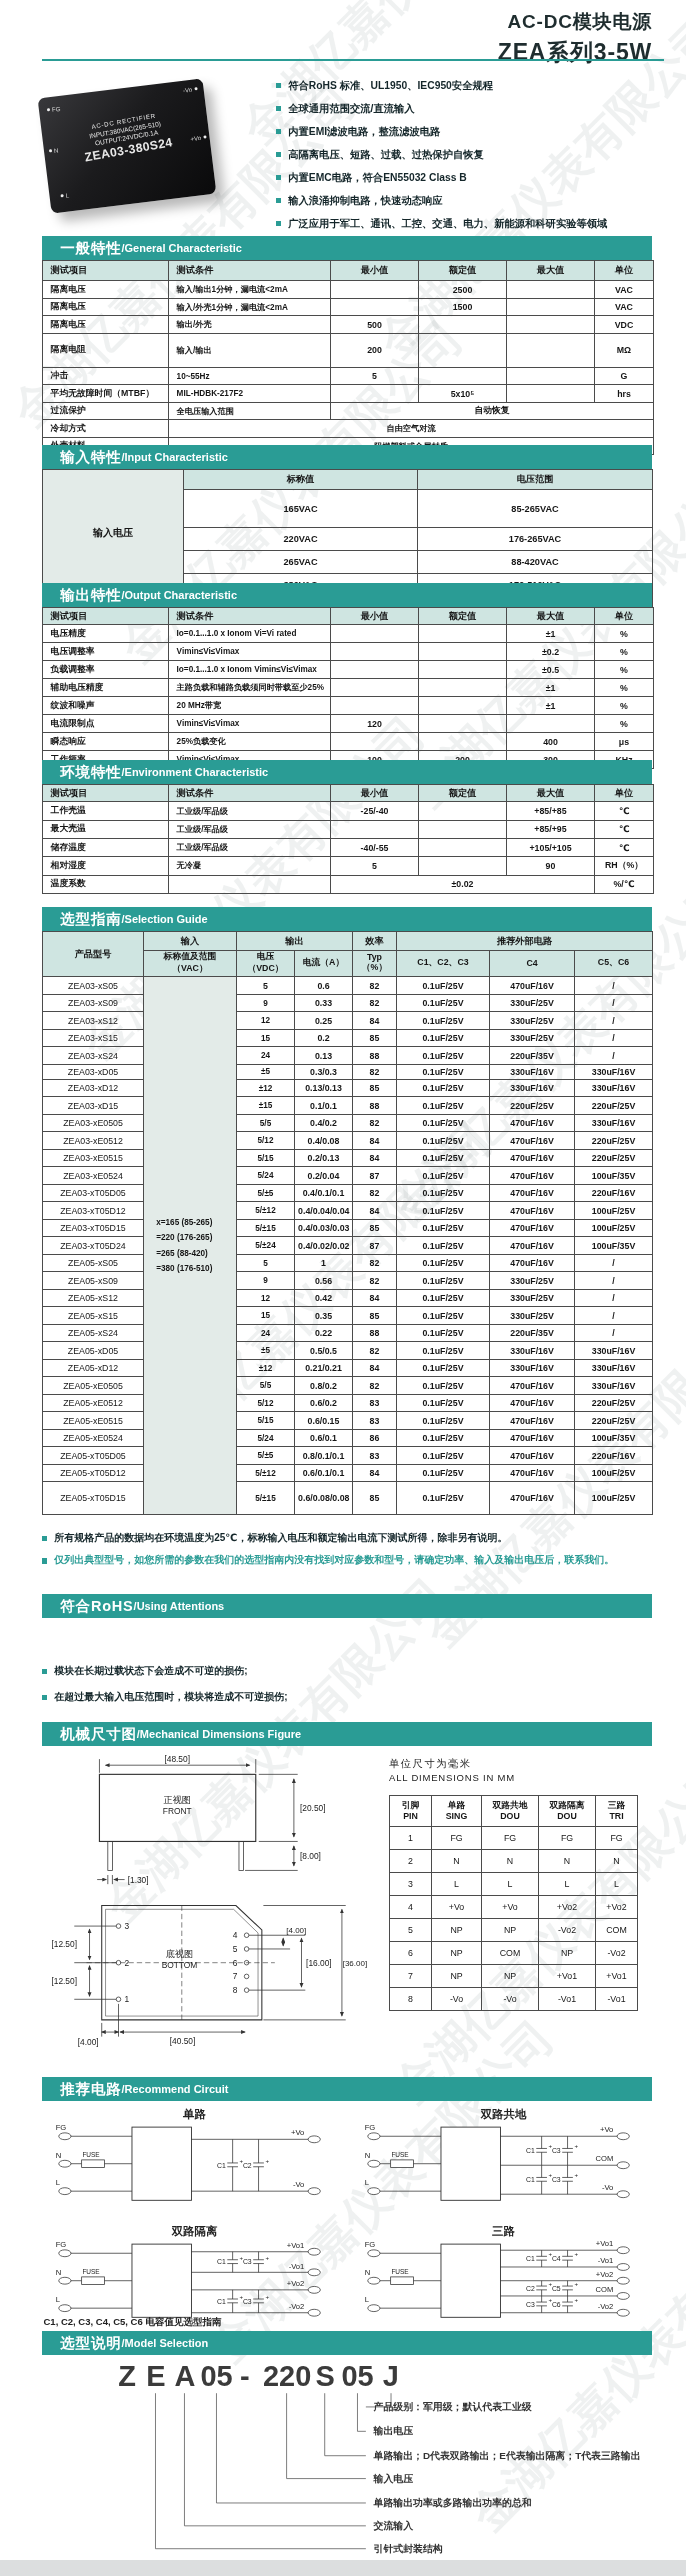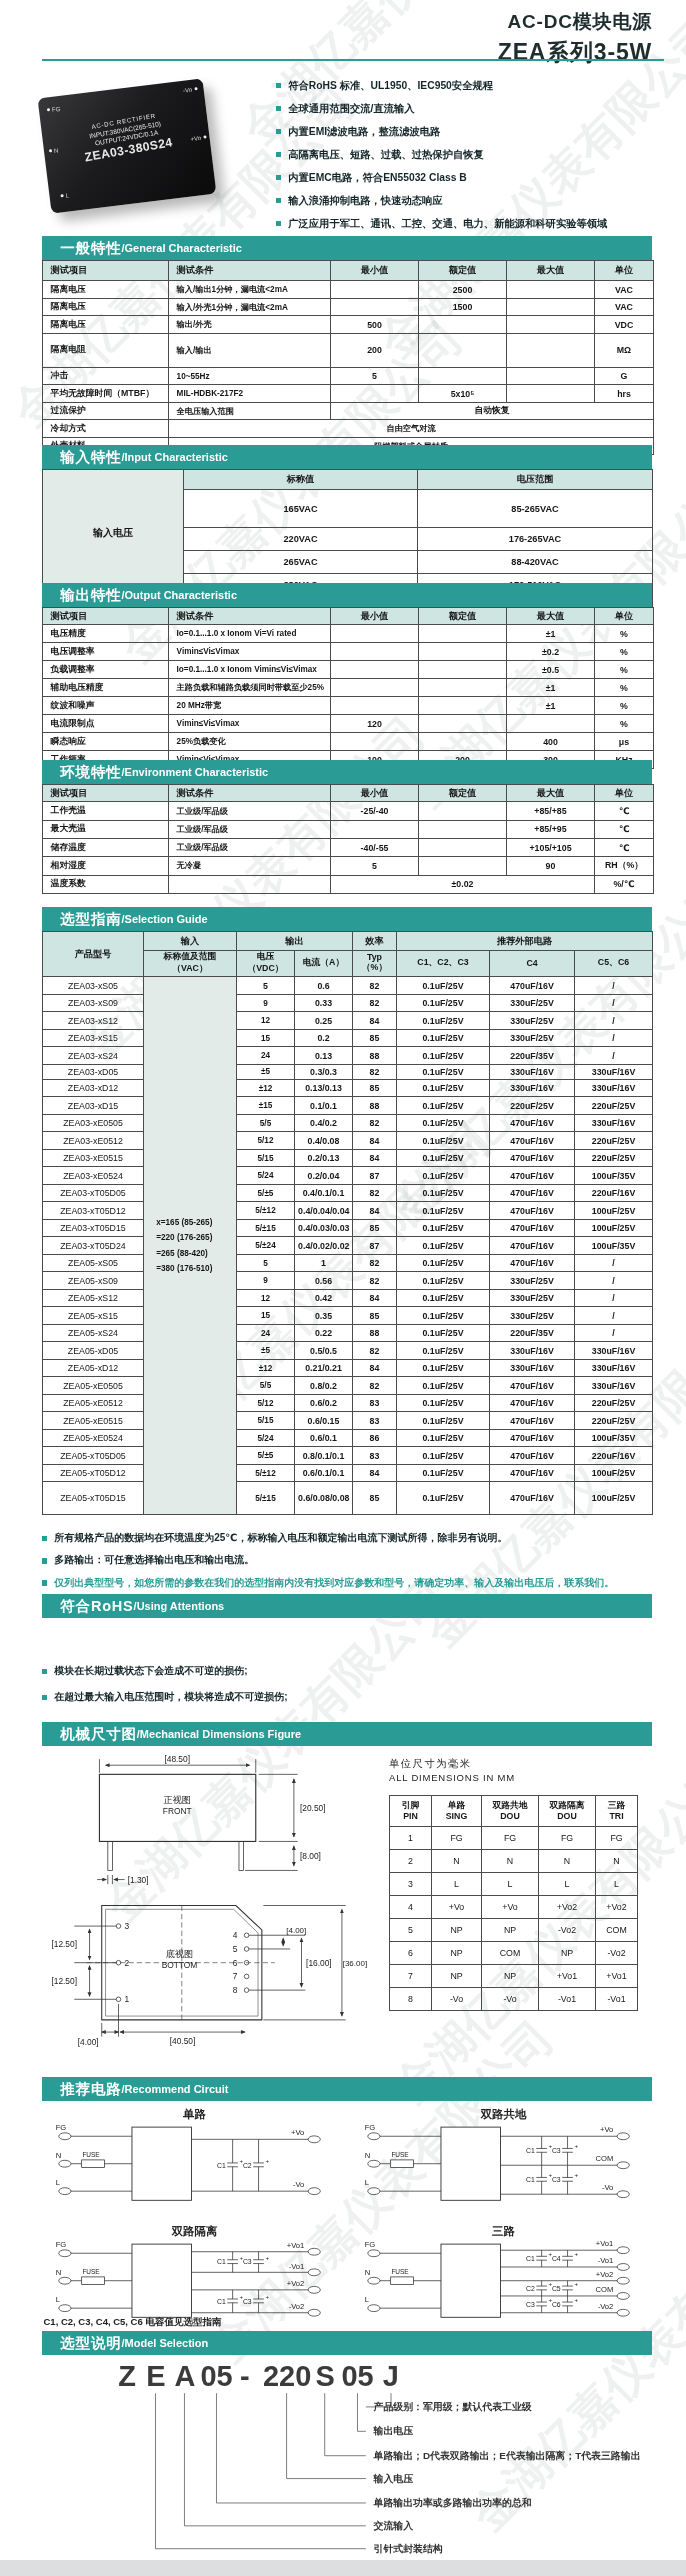--- a/index.html
+++ b/index.html
@@ -727,24 +727,20 @@
             <td>0.1uF/25V</td>
             <td>470uF/16V</td>
             <td>100uF/25V</td>
           </tr>
         </tbody>
       </table>
     <div id="selection-notes" style="margin-top:17px">
         <div class="note">
           <span class="sq"></span>
           <span>所有规格产品的数据均在环境温度为25℃，标称输入电压和额定输出电流下测试所得，除非另有说明。</span>
-        </div>
-        <div class="note">
-          <span class="sq"></span>
-          <span>多路输出：可任意选择输出电压和输出电流。</span>
         </div>
         <div class="note teal">
           <span class="sq"></span>
           <span>仅列出典型型号，如您所需的参数在我们的选型指南内没有找到对应参数和型号，请确定功率、输入及输出电压后，联系我们。</span>
         </div>
       </div>
   </div>
 
   <div class="sec" style="top:1594px">
     <div class="bar">

